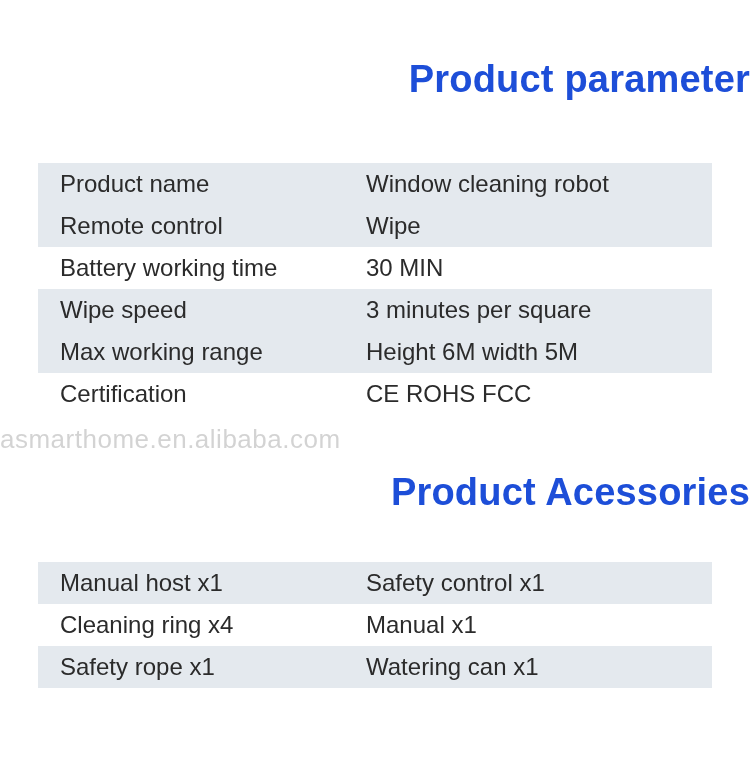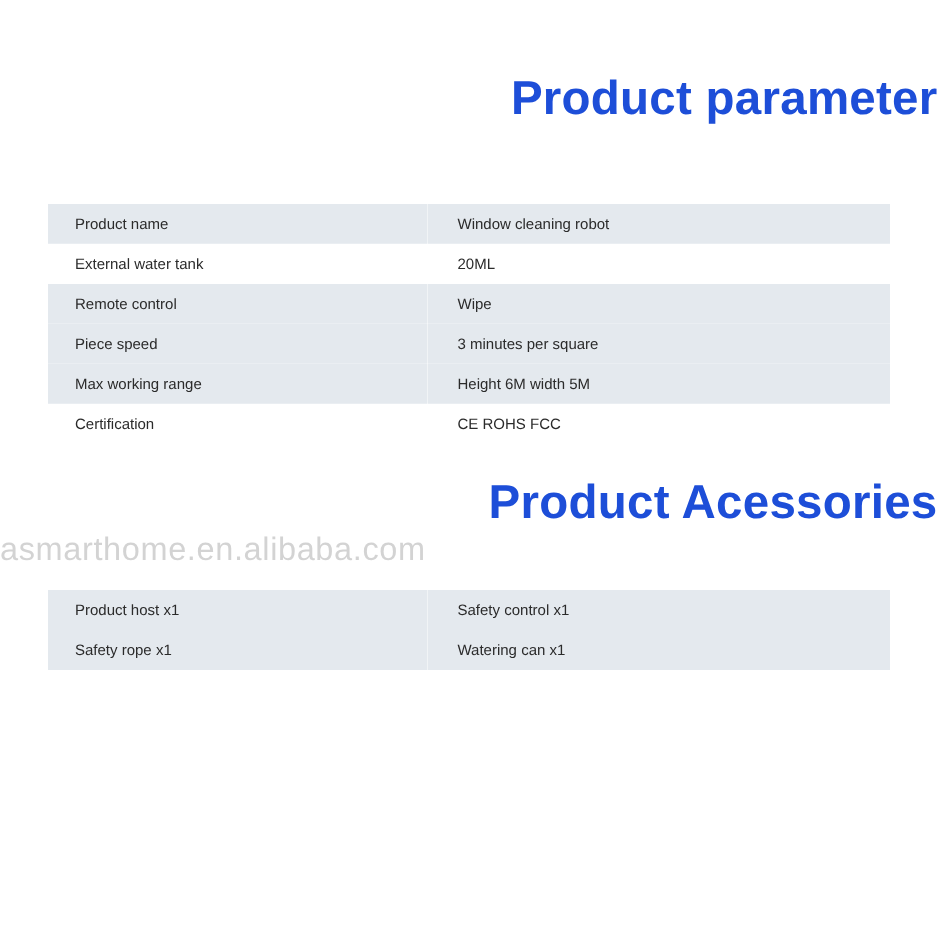--- a/index.html
+++ b/index.html
@@ -25,42 +25,42 @@
     text-align: right;
     font-size: 38px;
     font-weight: bold;
     color: #1d4ed8;
     letter-spacing: 0.2px;
   }
   #title-parameter {
     margin-top: 58px;
   }
   #title-accessories {
-    margin-top: 26px;
+    margin-top: 56px;
   }
   .table {
     width: 674px;
     margin: 0 auto;
     border-collapse: collapse;
     table-layout: fixed;
   }
   #params-table {
     margin-top: 62px;
   }
   #accessories-table {
     margin-top: 48px;
   }
   .table tr.shaded td {
     background: #e4e9ee;
   }
   .table tr.plain td {
     background: #ffffff;
   }
   .table td {
-    font-size: 12px;
+    font-size: 24px;
     color: #2b2b2b;
     padding: 7px 0 7px 22px;
     height: 18px;
     vertical-align: middle;
     white-space: nowrap;
     overflow: hidden;
   }
   .table td.col2 {
     padding-left: 24px;
   }
@@ -92,30 +92,30 @@
   <table class="table" id="params-table">
     <colgroup>
         <col class="c1">
         <col class="c2">
       </colgroup>
     <tbody>
       <tr class="shaded">
         <td class="col1">Product name</td>
         <td class="col2">Window cleaning robot</td>
       </tr>
-      <tr class="plain">
-        <td class="col1">External water tank</td>
-        <td class="col2">20ML</td>
-      </tr>
       <tr class="shaded">
         <td class="col1">Remote control</td>
         <td class="col2">Wipe</td>
       </tr>
+      <tr class="plain">
+        <td class="col1">Battery working time</td>
+        <td class="col2">30 MIN</td>
+      </tr>
       <tr class="shaded">
-        <td class="col1">Piece speed</td>
+        <td class="col1">Wipe speed</td>
         <td class="col2">3 minutes per square</td>
       </tr>
       <tr class="shaded">
         <td class="col1">Max working range</td>
         <td class="col2">Height 6M width 5M</td>
       </tr>
       <tr class="plain">
         <td class="col1">Certification</td>
         <td class="col2">CE ROHS FCC</td>
       </tr>
@@ -124,22 +124,26 @@
 
   <h1 class="section-title" id="title-accessories">Product Acessories</h1>
 
   <table class="table" id="accessories-table">
     <colgroup>
         <col class="c1">
         <col class="c2">
       </colgroup>
     <tbody>
       <tr class="shaded">
-        <td class="col1">Product host  x1</td>
+        <td class="col1">Manual host  x1</td>
         <td class="col2">Safety control  x1</td>
+      </tr>
+      <tr class="plain">
+        <td class="col1">Cleaning ring  x4</td>
+        <td class="col2">Manual  x1</td>
       </tr>
       <tr class="shaded">
         <td class="col1">Safety rope  x1</td>
         <td class="col2">Watering can  x1</td>
       </tr>
     </tbody>
   </table>
 
   <div class="watermark">asmarthome.en.alibaba.com</div>
 

